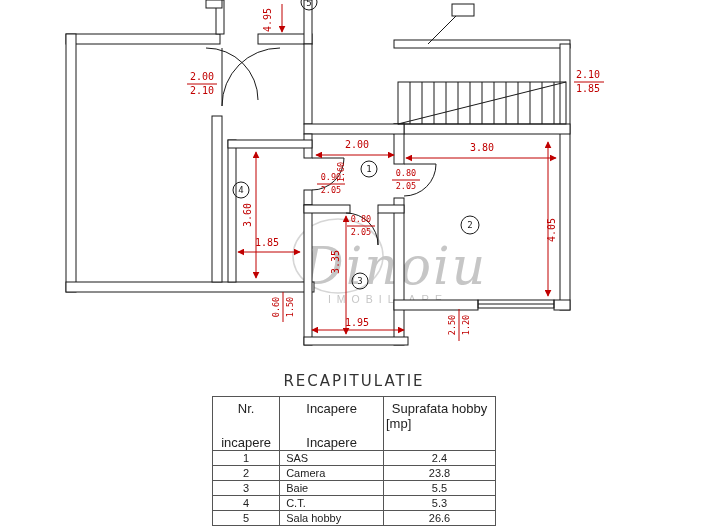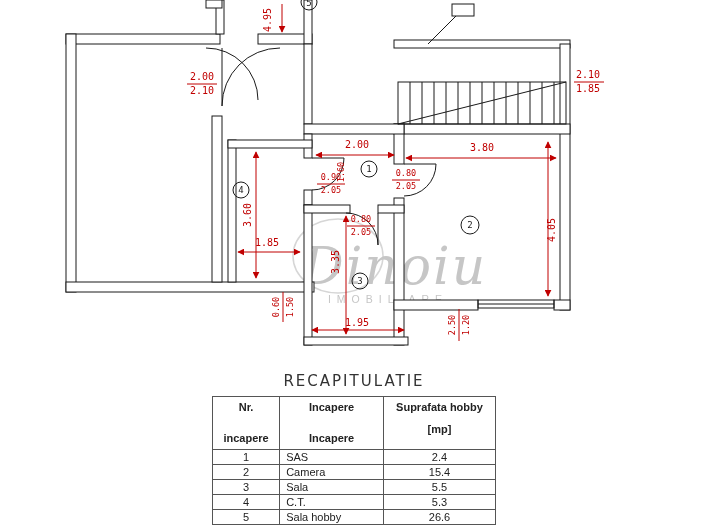--- a/index.html
+++ b/index.html
@@ -19,30 +19,30 @@
   .wm-swirl{fill:none;stroke:#d6d6d6;stroke-width:1.5;}
 
   .recap{position:absolute;left:212px;top:372px;width:284px;}
   .recap-title{
     text-align:center;font-size:15px;letter-spacing:2px;color:#333;
     font-family:"DejaVu Sans",sans-serif;margin:0 0 6px 0;
   }
   table.recap-table{border-collapse:collapse;width:100%;table-layout:fixed;color:#222;}
   .recap-table th,.recap-table td{border:1px solid #555;}
   .recap-table th{
-    font-weight:bold;font-size:11px;vertical-align:top;padding:4px 2px 0 2px;height:48px;
+    font-weight:normal;font-size:13px;vertical-align:top;padding:4px 2px 0 2px;height:48px;
   }
   .recap-table td{font-size:11px;height:14px;padding:0 6px;}
   .col-nr{width:66px;}
   .col-name{width:102px;}
   .col-area{width:110px;}
   .c{text-align:center;}
   .l{text-align:left;}
   .hdr-line2{display:block;margin-top:19px;}
-  .hdr-mp{display:block;margin-top:10px;text-align:center;}
+  .hdr-mp{display:block;text-align:left;}
 </style>
 </head>
 <body>
 
 <div class="screen">
 
   <svg width="708" height="527" viewBox="0 0 708 527">
     <defs>
       <marker id="arr" viewBox="0 0 10 10" refX="9" refY="5" markerWidth="7" markerHeight="7" orient="auto-start-reverse">
         <path d="M0,0 L10,5 L0,10 z" fill="#c00000"></path>
@@ -229,25 +229,25 @@
       </thead>
       <tbody>
         <tr>
           <td class="c">1</td>
           <td class="l">SAS</td>
           <td class="c">2.4</td>
         </tr>
         <tr>
           <td class="c">2</td>
           <td class="l">Camera</td>
-          <td class="c">15.4</td>
+          <td class="c">23.8</td>
         </tr>
         <tr>
           <td class="c">3</td>
-          <td class="l">Sala</td>
+          <td class="l">Baie</td>
           <td class="c">5.5</td>
         </tr>
         <tr>
           <td class="c">4</td>
           <td class="l">C.T.</td>
           <td class="c">5.3</td>
         </tr>
         <tr>
           <td class="c">5</td>
           <td class="l">Sala hobby</td>

